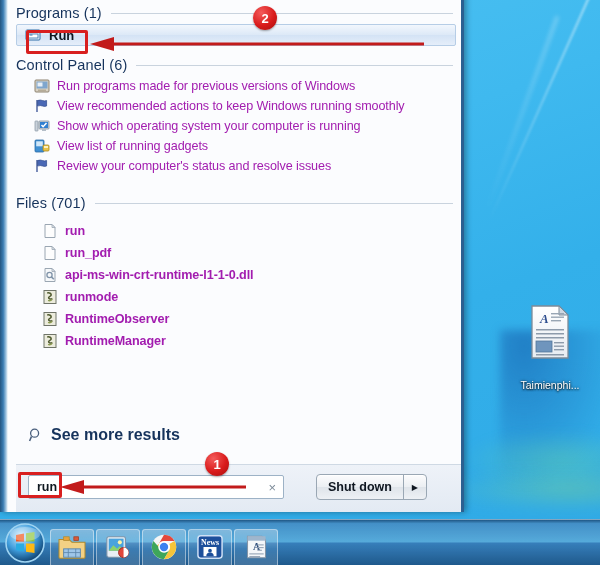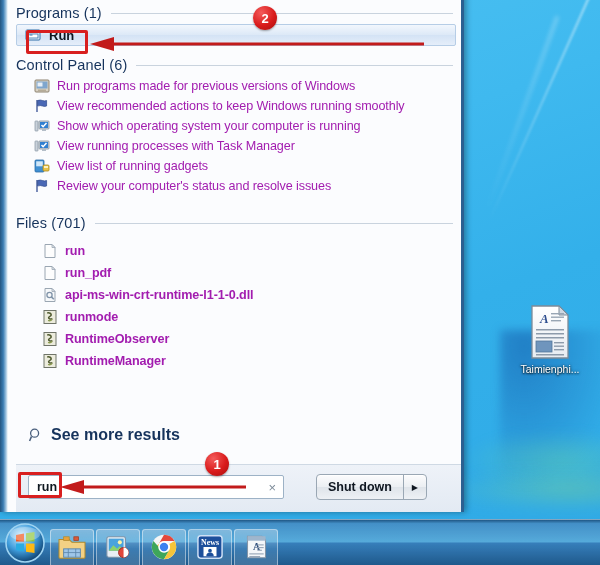--- a/index.html
+++ b/index.html
@@ -193,21 +193,21 @@
 
   
   #desk-icon {
     position: absolute;
     left: 512px; top: 304px;
     width: 76px;
     text-align: center;
   }
   #desk-icon .glyph { width: 46px; height: 56px; margin: 0 auto; position: relative; }
   #desk-icon .cap {
-    margin-top: 3px;
+    margin-top: 19px;
     font-size: 10.5px;
     color: #fff;
     text-shadow: 0 1px 2px rgba(0,0,0,.85), 0 0 3px rgba(0,0,0,.7);
     white-space: nowrap;
   }
 
   
   #taskbar {
     position: absolute;
     left: 0; right: 0; bottom: 0;
@@ -325,32 +325,20 @@
               <rect x="6" y="4" width="8" height="6" fill="#2f7fd0"></rect>
               <path d="M7.5 7 l1.6 1.7 L12.5 5" stroke="#fff" stroke-width="1.5" fill="none"></path>
               <rect x="8" y="11" width="4" height="2" fill="#b3bdc7"></rect>
             </svg>
           </span>
           <span class="label thin">Show which operating system your computer is running</span>
         </div>
         <div class="result-row">
           <span class="ic">
             <svg viewBox="0 0 16 16" width="16" height="16">
-              <rect x="1" y="3" width="3" height="10" rx=".6" fill="#c9d2db" stroke="#8593a1" stroke-width=".7"></rect>
-              <rect x="5" y="3" width="10" height="8" rx=".8" fill="#cfd7df" stroke="#7f8d9b" stroke-width=".8"></rect>
-              <rect x="6" y="4" width="8" height="6" fill="#2f7fd0"></rect>
-              <path d="M7.5 7 l1.6 1.7 L12.5 5" stroke="#fff" stroke-width="1.5" fill="none"></path>
-              <rect x="8" y="11" width="4" height="2" fill="#b3bdc7"></rect>
-            </svg>
-          </span>
-          <span class="label thin">View running processes with Task Manager</span>
-        </div>
-        <div class="result-row">
-          <span class="ic">
-            <svg viewBox="0 0 16 16" width="16" height="16">
               <rect x="1" y="2" width="9" height="12" rx="1" fill="#3f8fd2" stroke="#2b6ba5" stroke-width=".8"></rect>
               <rect x="2.2" y="3.3" width="6.6" height="5" fill="#cfe6f8"></rect>
               <rect x="9" y="7" width="6" height="6" rx="1" fill="#e8c34a" stroke="#ab8a20" stroke-width=".8"></rect>
               <rect x="10" y="8" width="4" height="2" fill="#fdf1c0"></rect>
             </svg>
           </span>
           <span class="label thin">View list of running gadgets</span>
         </div>
         <div class="result-row">
           <span class="ic">

